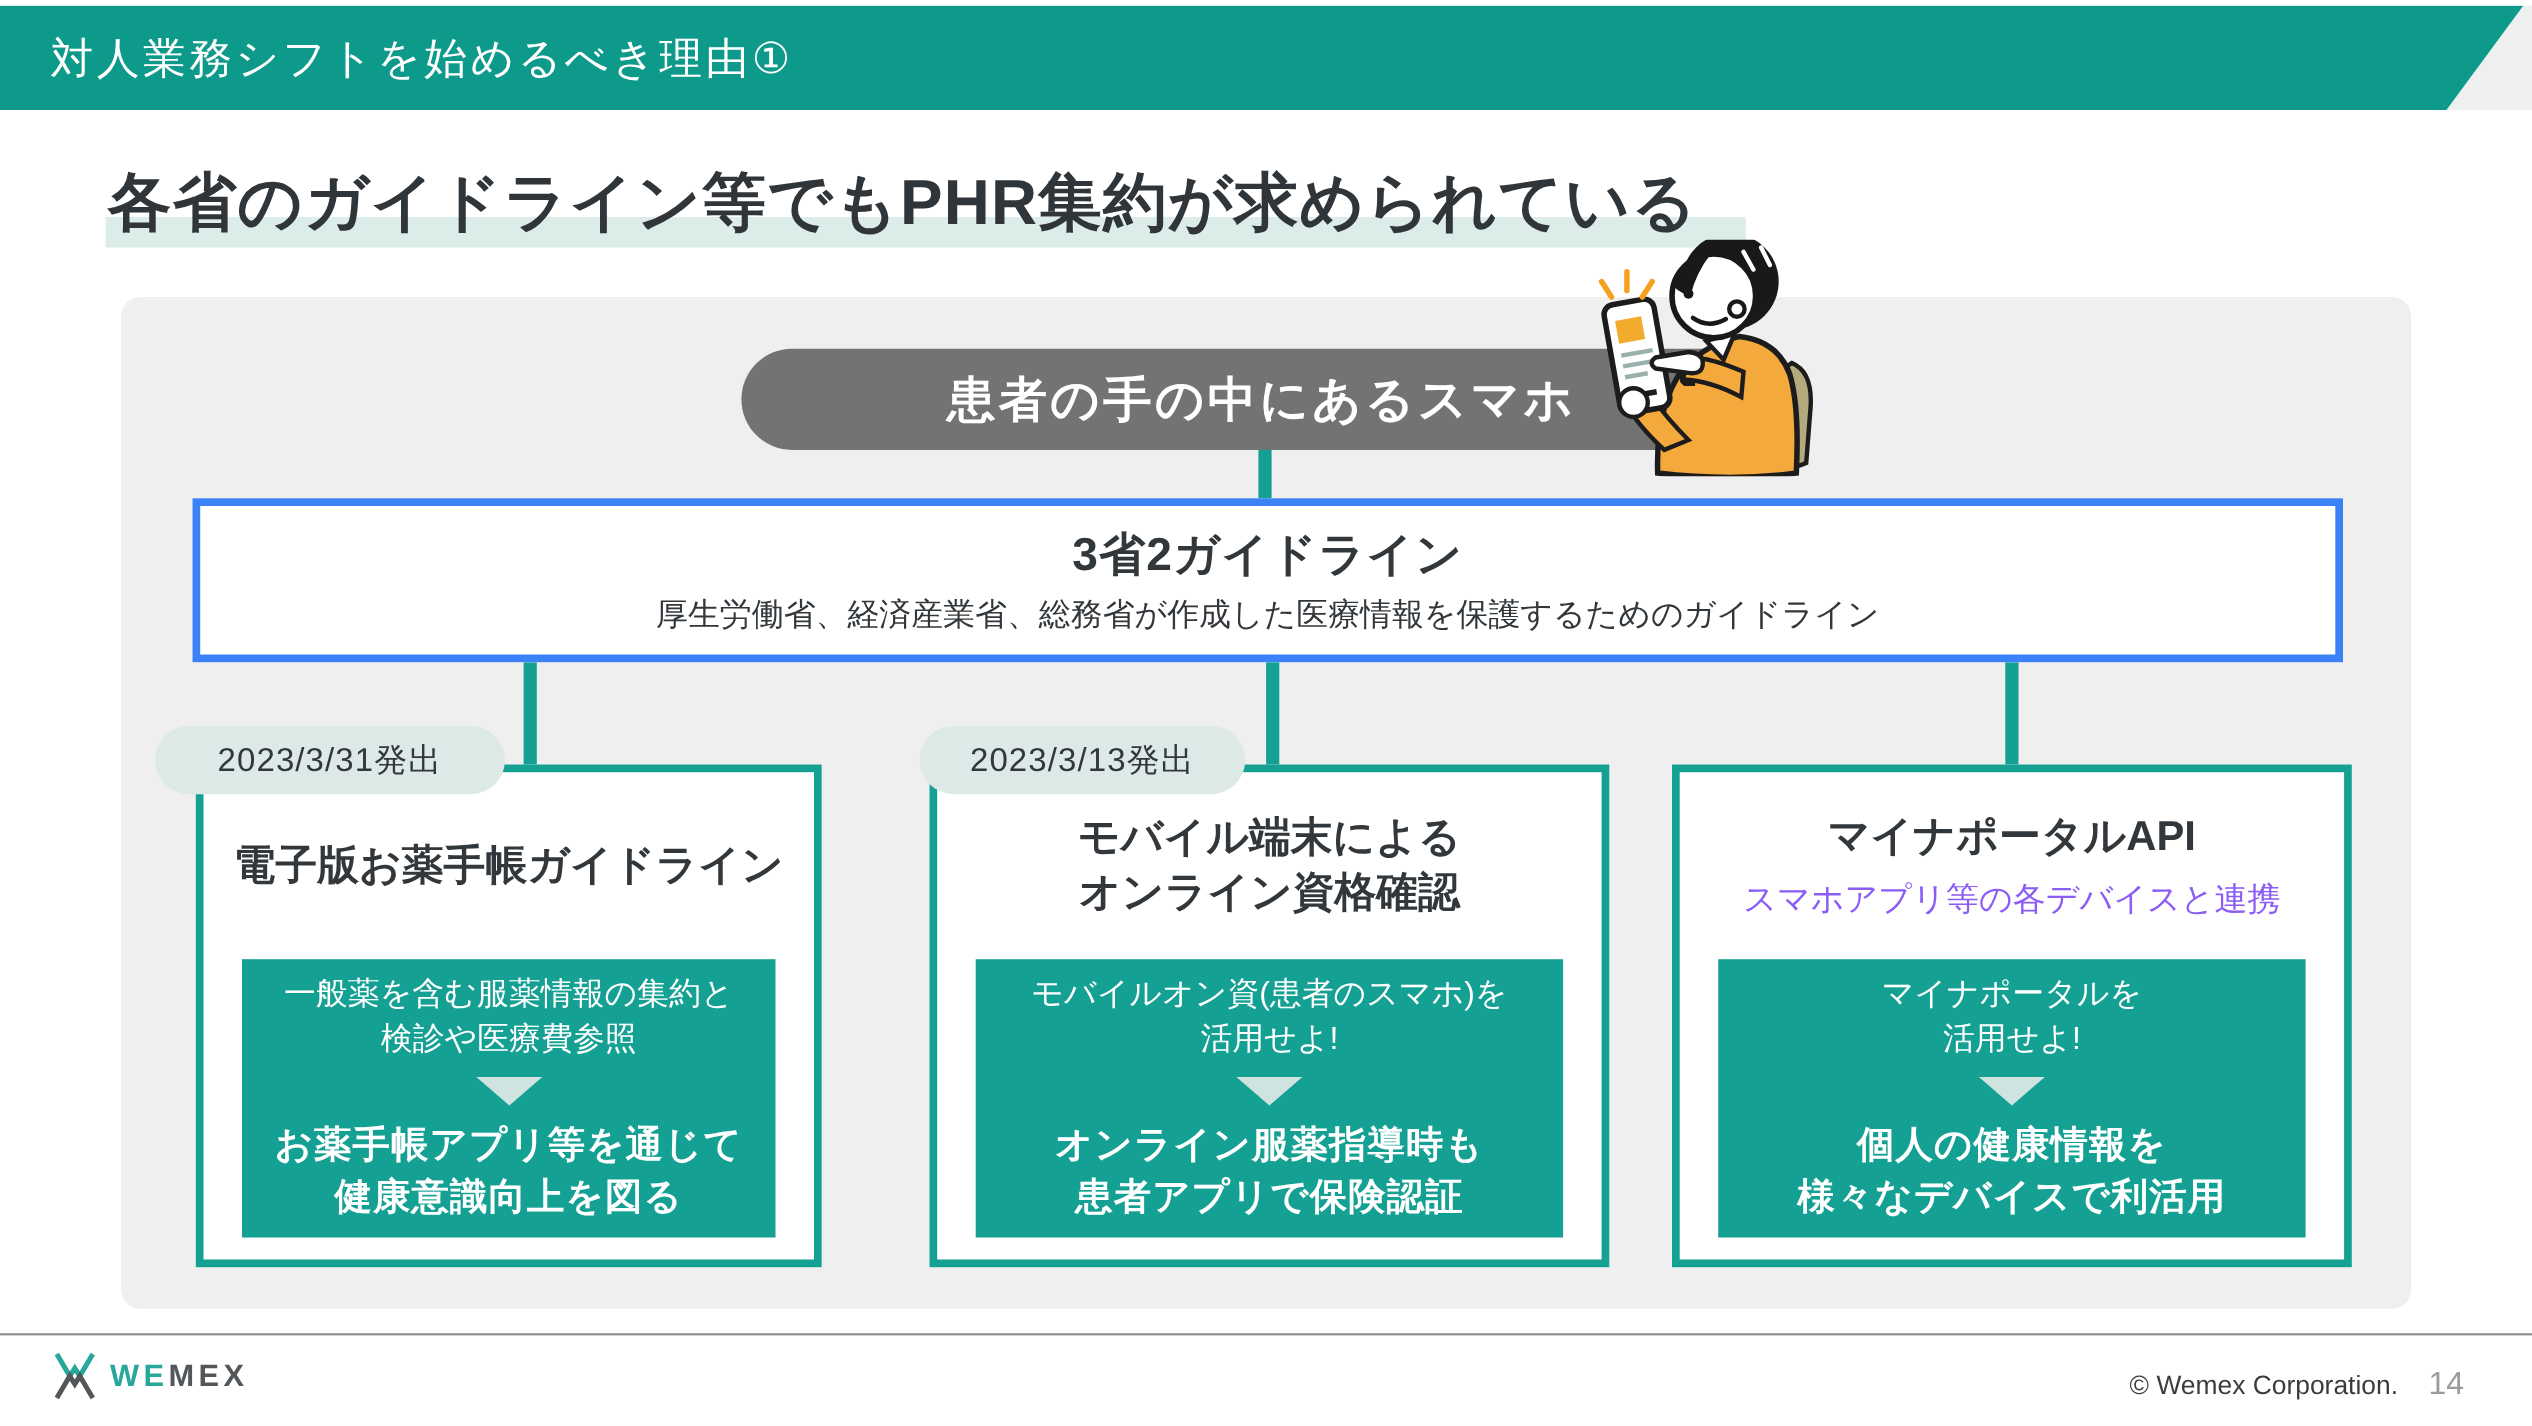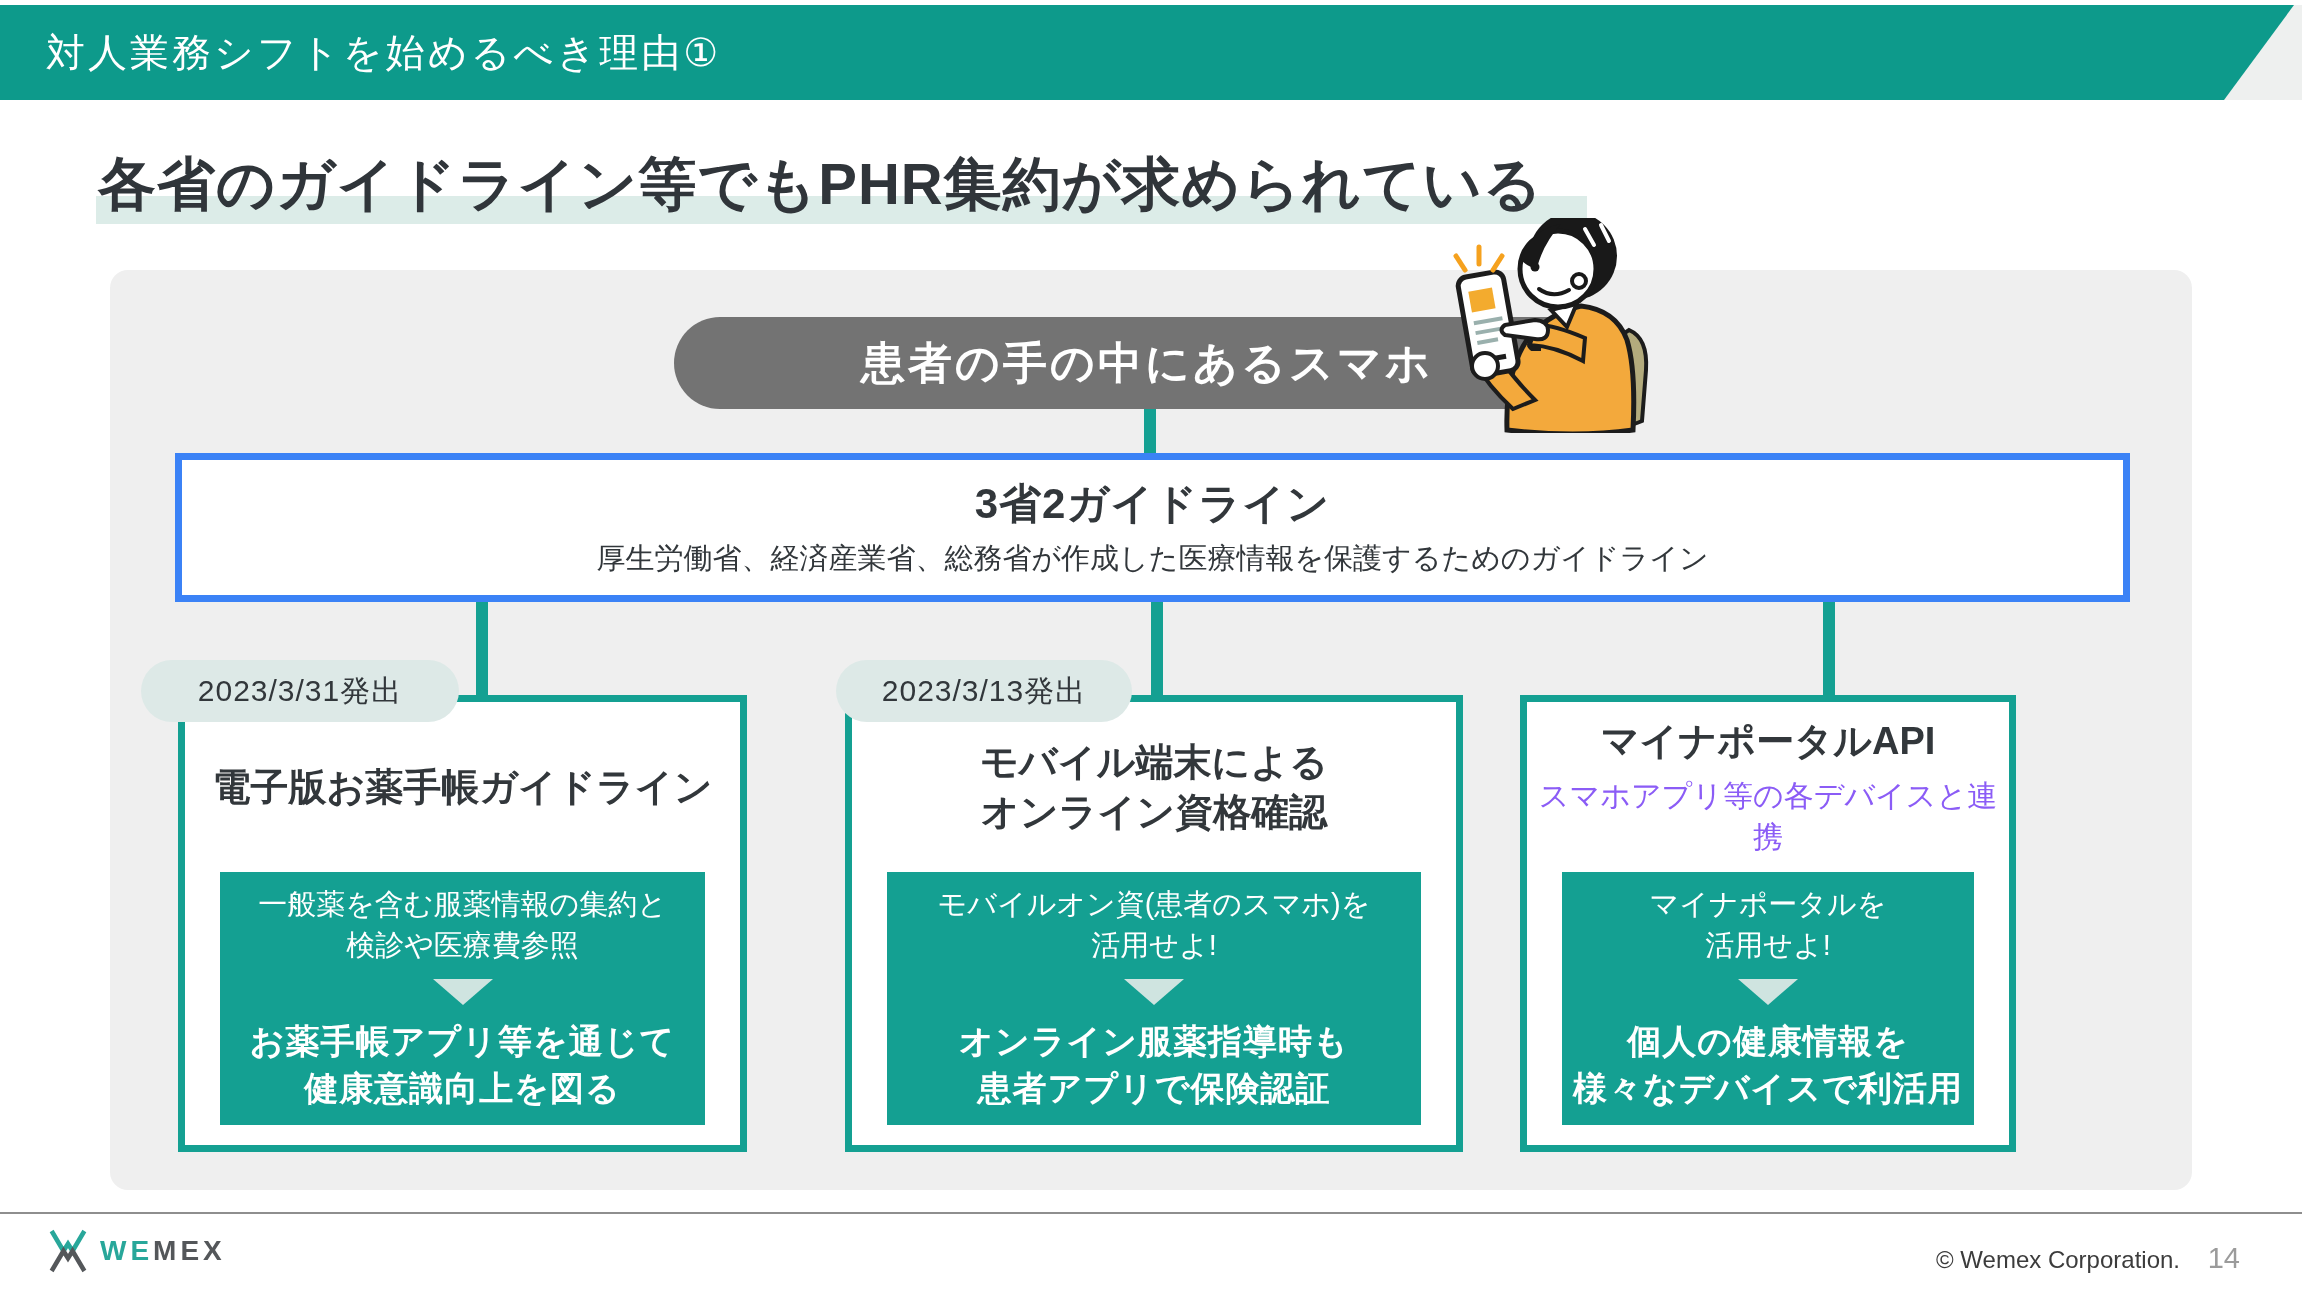--- a/index.html
+++ b/index.html
@@ -55,21 +55,21 @@
   .root-title { font-size:42px; font-weight:bold; color:#32373b; letter-spacing:1px; }
   .root-subtitle { font-size:29px; color:#32373b; }
 
   
   .card {
     position:absolute; top:425px; height:457px; background:#fff;
     border:7px solid #14a092; box-sizing:border-box;
   }
   .card1 { left:68px;   width:569px; }
   .card2 { left:735px;  width:618px; }
-  .card3 { left:1410px; width:496px; }
+  .card3 { left:1410px; width:618px; }
   .card-head {
     position:absolute; left:0; right:0; top:0; height:170px;
     display:flex; flex-direction:column; align-items:center; justify-content:center; gap:10px;
   }
   .card-title { font-size:38px; font-weight:bold; color:#32373b; text-align:center; line-height:1.32; }
   .card-subtitle { font-size:30px; color:#8b5cf6; text-align:center; }
   .inner {
     position:absolute; left:35px; right:35px; top:170px; height:253px;
     background:#14a092; box-sizing:border-box;
     display:flex; flex-direction:column; align-items:center; justify-content:center; gap:13px;

